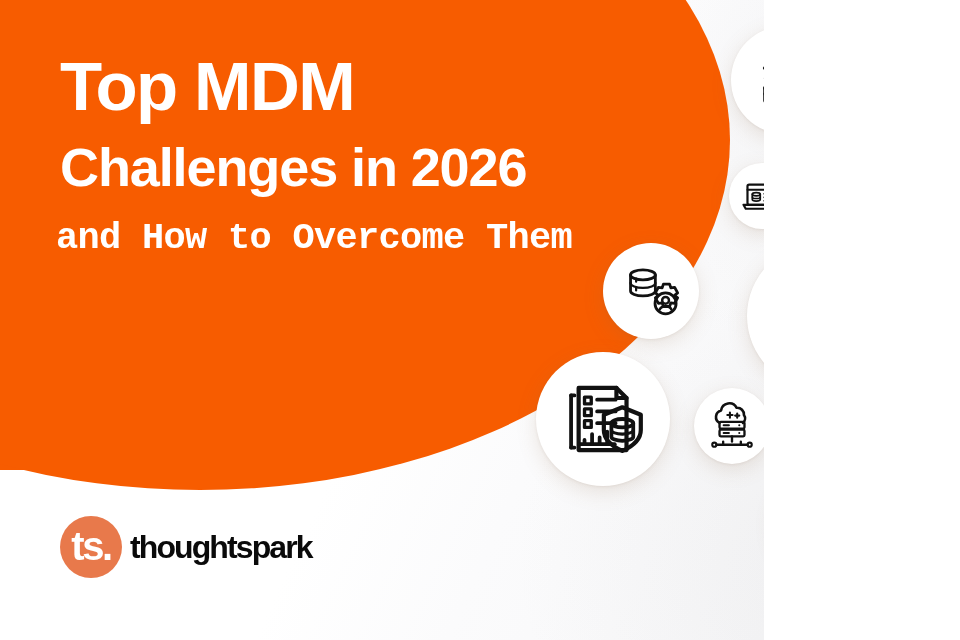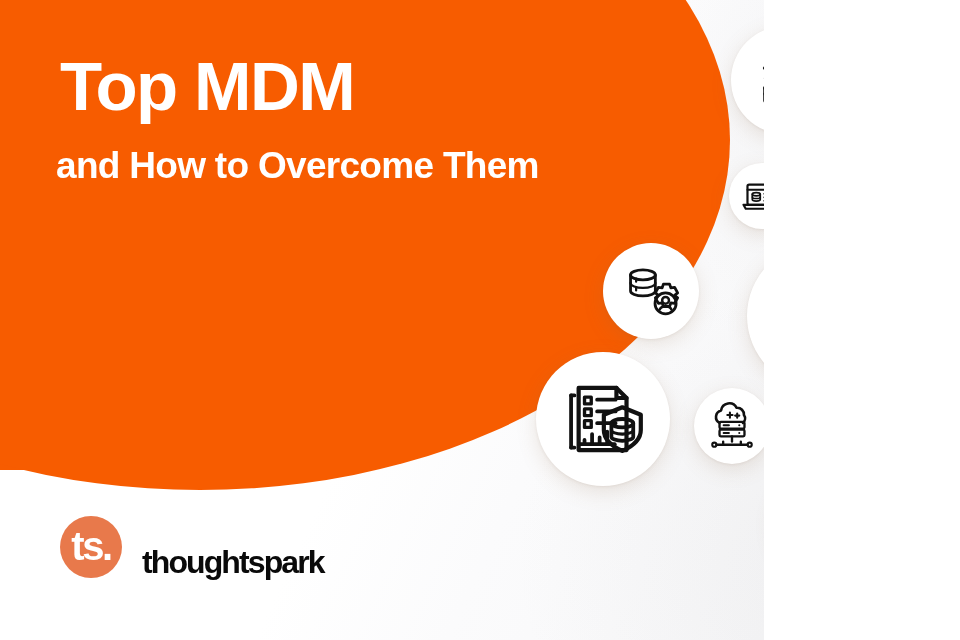--- a/index.html
+++ b/index.html
@@ -68,29 +68,30 @@
   }
   .hl-3 {
     margin-top:26px;
     font-size:37px;
     font-weight:700;
     line-height:1.0;
     letter-spacing:-0.7px;
     color:#ffffff;
     margin-left:-4px;
     white-space:nowrap;
+    font-family:Liberation Mono, monospace;
   }
 
   
   .logo {
     position:absolute;
     left:60px; top:516px;
     display:flex;
-    align-items:flex-end;
-    gap:20px;
+    align-items:center;
+    gap:8px;
   }
   .logo-mark {
     position:relative;
     width:62px; height:62px;
     border-radius:50%;
     background:#e8794b;
     flex:0 0 auto;
   }
   .logo-mark-text {
     position:absolute;
@@ -138,20 +139,21 @@
 
   <div class="bg-wash"></div>
 
   <div>
     <div class="blob-fill-left" style="background: rgb(247, 92, 0);"></div>
     <div class="blob" style="background: rgb(247, 92, 0);"></div>
   </div>
 
   <div class="headline">
     <div class="hl-1" style="color: rgb(255, 255, 255);">Top MDM</div>
+    <div class="hl-2" style="color: rgb(255, 255, 255);">Challenges in 2026</div>
     <div class="hl-3" style="color: rgb(255, 255, 255);">and How to Overcome Them</div>
   </div>
 
   <div class="logo">
     <div class="logo-mark" style="background: rgb(232, 121, 75);">
       <div class="logo-mark-text">ts.</div>
     </div>
     <div class="logo-word" style="color: rgb(10, 10, 10);">thoughtspark</div>
   </div>
 

